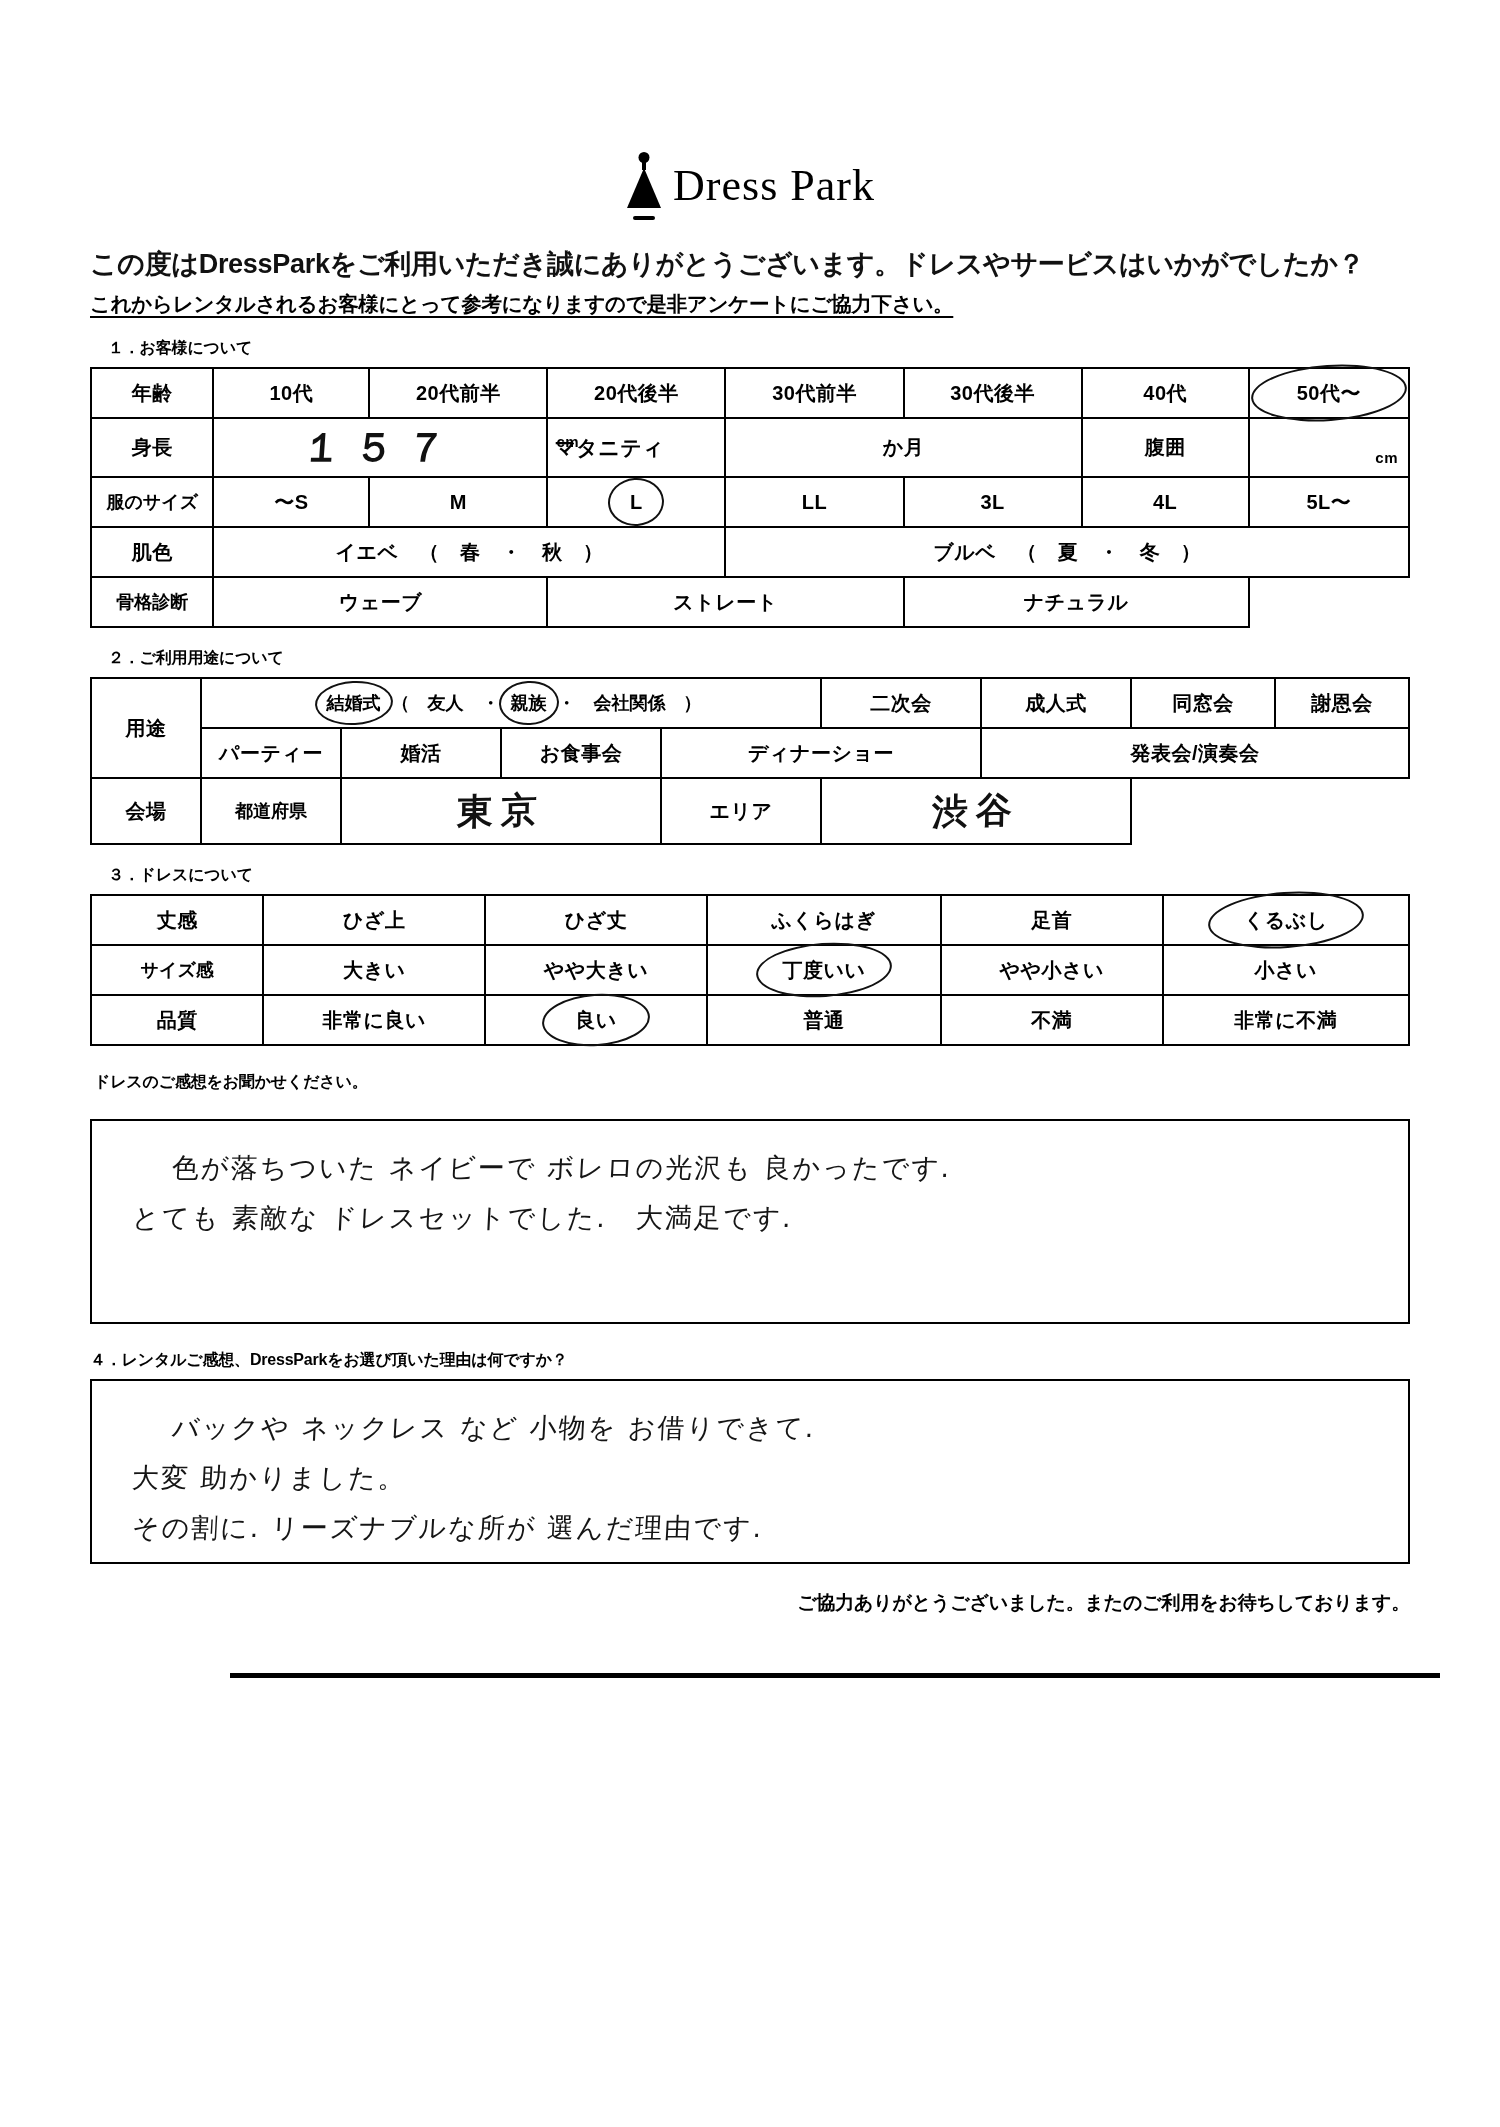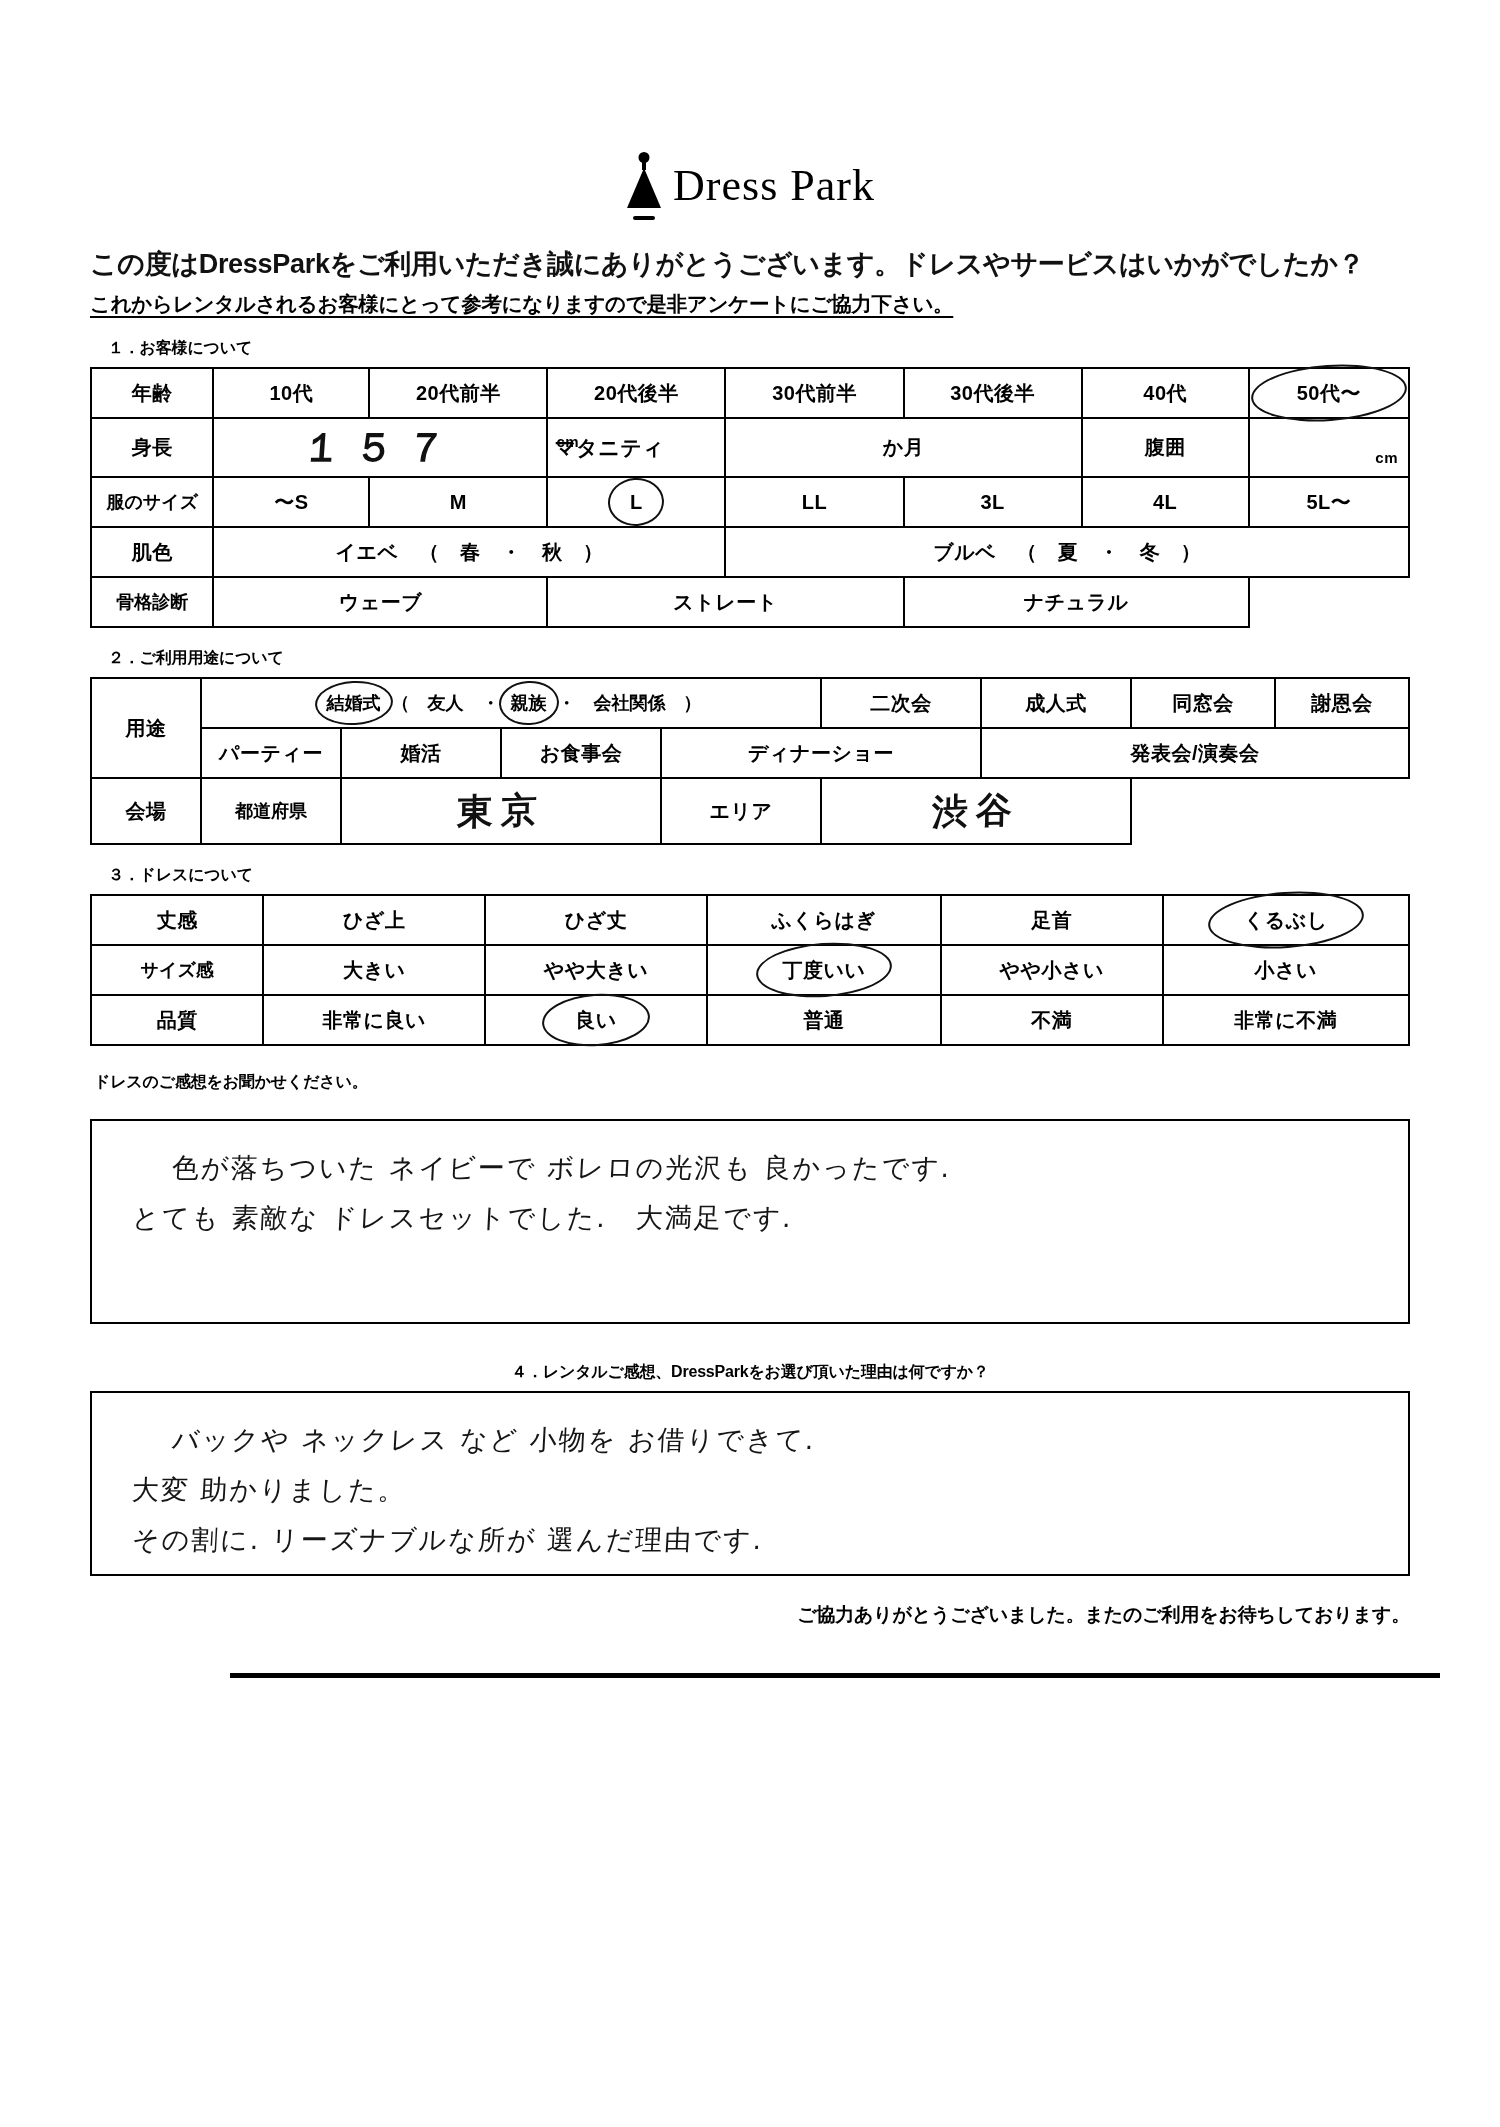--- a/index.html
+++ b/index.html
@@ -403,21 +403,21 @@
     </tr>
   </tbody>
     </table>
 
   <div class="free-label">ドレスのご感想をお聞かせください。</div>
   <div class="answer-box one">
     <span class="hw-line indent">色が落ちついた ネイビーで ボレロの光沢も 良かったです.</span>
     <span class="hw-line">とても 素敵な ドレスセットでした.　大満足です.</span>
   </div>
 
-  <div class="section-title" style="margin-left:0;margin-top:38px;text-align:center;">４．レンタルご感想、DressParkをお選び頂いた理由は何ですか？</div>
+  <div class="section-title" style="margin-left:0;margin-top:26px;">４．レンタルご感想、DressParkをお選び頂いた理由は何ですか？</div>
   <div class="answer-box two">
     <span class="hw-line indent">バックや ネックレス など 小物を お借りできて.</span>
     <span class="hw-line">大変 助かりました。</span>
     <span class="hw-line">その割に. リーズナブルな所が 選んだ理由です.</span>
   </div>
 
   <div class="footer-note">ご協力ありがとうございました。またのご利用をお待ちしております。</div>
 
   <div class="bottom-bar"></div>
 </div>

